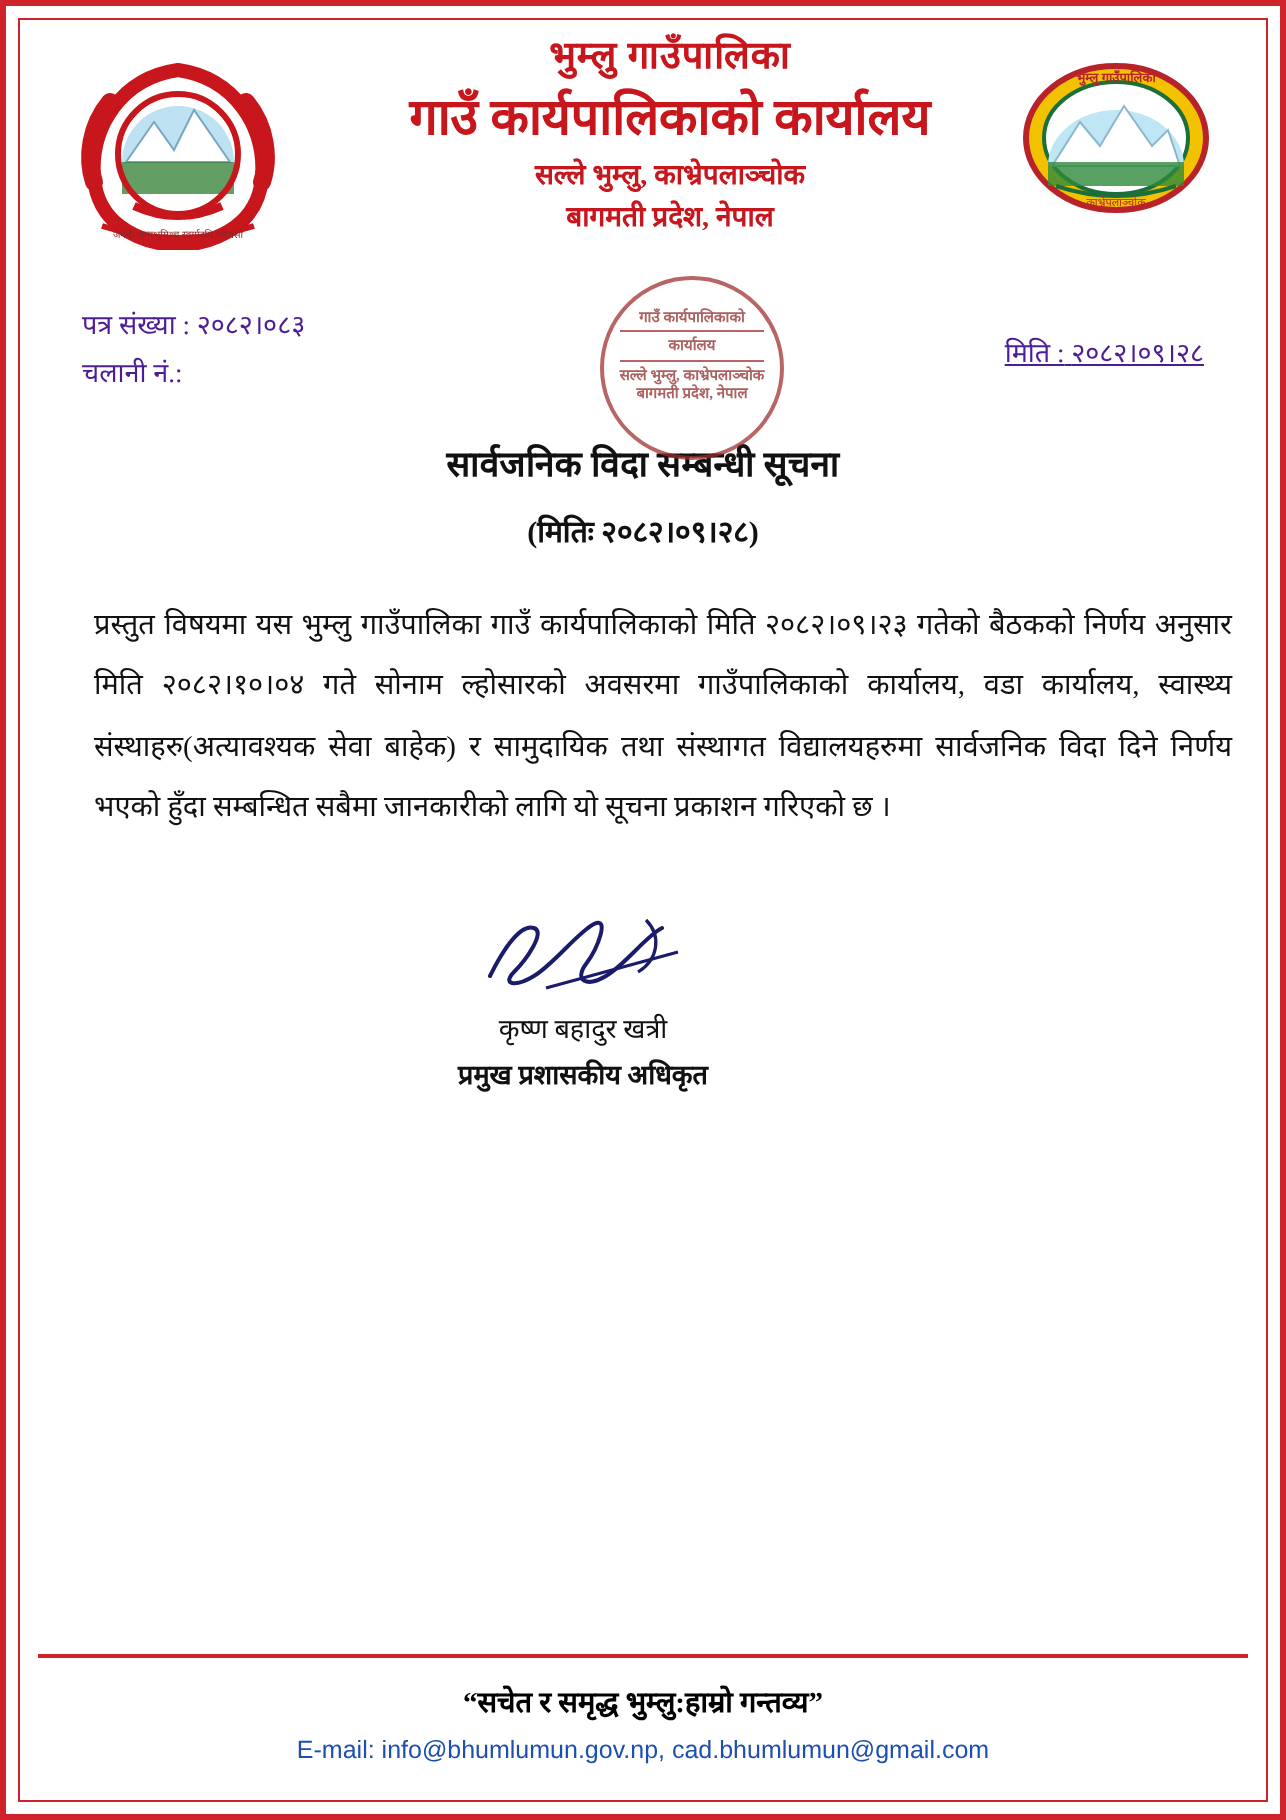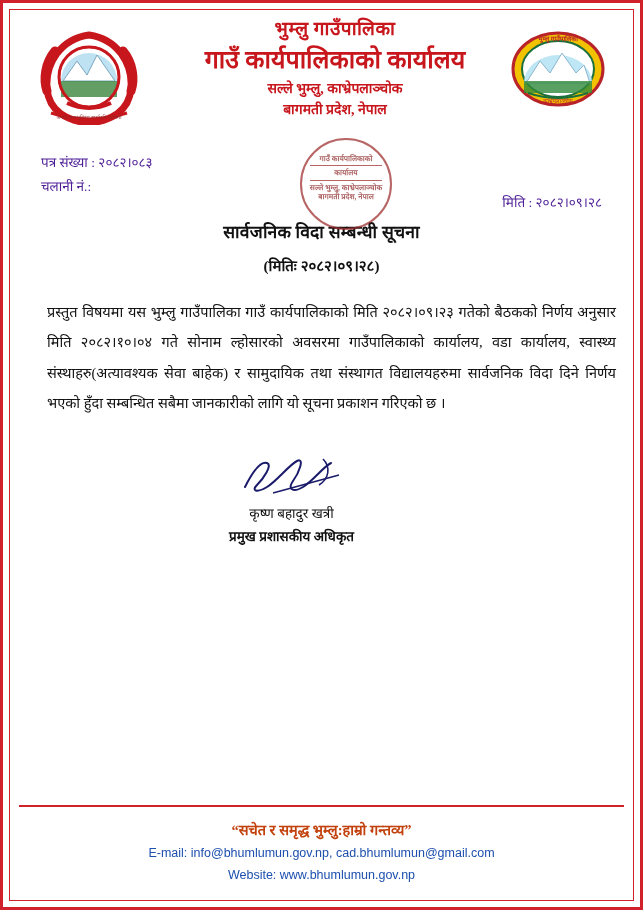--- a/index.html
+++ b/index.html
@@ -116,22 +116,23 @@
   }
   .ref-left {
     position: absolute;
     left: 0;
     top: 0;
     line-height: 1.75;
   }
   .ref-right {
     position: absolute;
     right: 0;
-    top: 40px;
+    top: 14px;
     line-height: 1.75;
+    text-decoration: underline;
   }
 
   
   .title-block {
     text-align: center;
     margin-top: 16px;
   }
   .doc-title {
     font-size: 17.5px;
     font-weight: bold;
@@ -180,21 +181,21 @@
     right: 6px;
     bottom: 6px;
     text-align: center;
     padding-bottom: 14px;
   }
   .footer-rule {
     border-top: 2px solid #d0222a;
     margin: 0 10px 10px 10px;
   }
   .footer-slogan {
-    color: #c2410c;
+    color: #000000;
     font-size: 14.5px;
     font-weight: bold;
     line-height: 1.8;
   }
   .footer-line {
     color: #1c4fae;
     font-size: 12.5px;
     line-height: 1.75;
     font-family: "Liberation Sans", sans-serif;
   }
@@ -291,15 +292,14 @@
       </svg>
     </div>
     <div class="sig-name">कृष्ण बहादुर खत्री</div>
     <div class="sig-post">प्रमुख प्रशासकीय अधिकृत</div>
   </div>
 
   <div class="footer">
     <div class="footer-rule"></div>
     <div class="footer-slogan">“सचेत र समृद्ध भुम्लु:हाम्रो गन्तव्य”</div>
     <div class="footer-line">E-mail: info@bhumlumun.gov.np, cad.bhumlumun@gmail.com</div>
-    <div class="footer-line">Website: www.bhumlumun.gov.np</div>
   </div>
 </div>
 
 </body></html>

